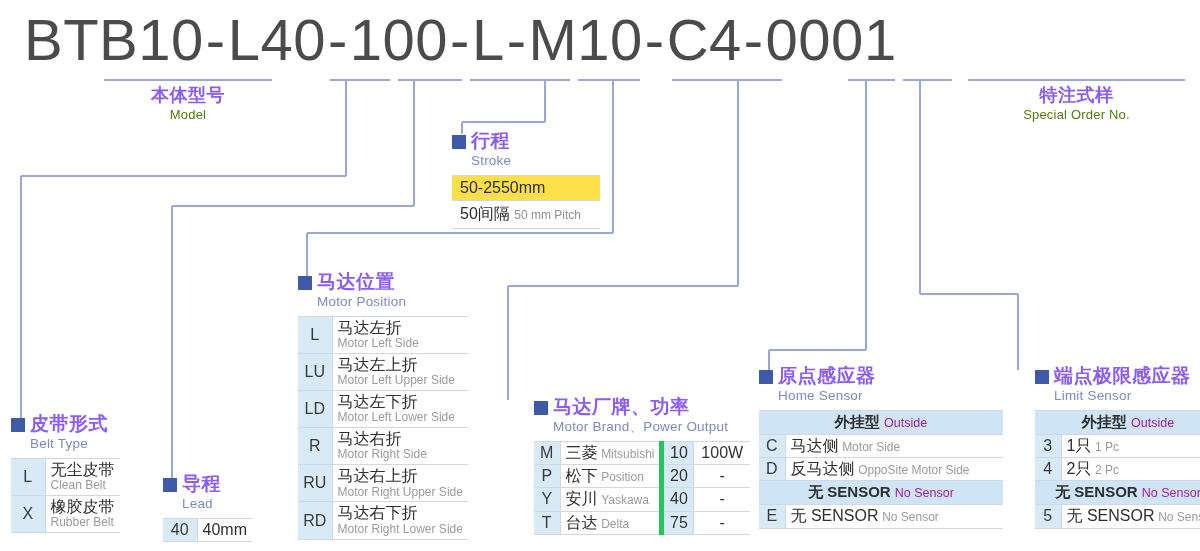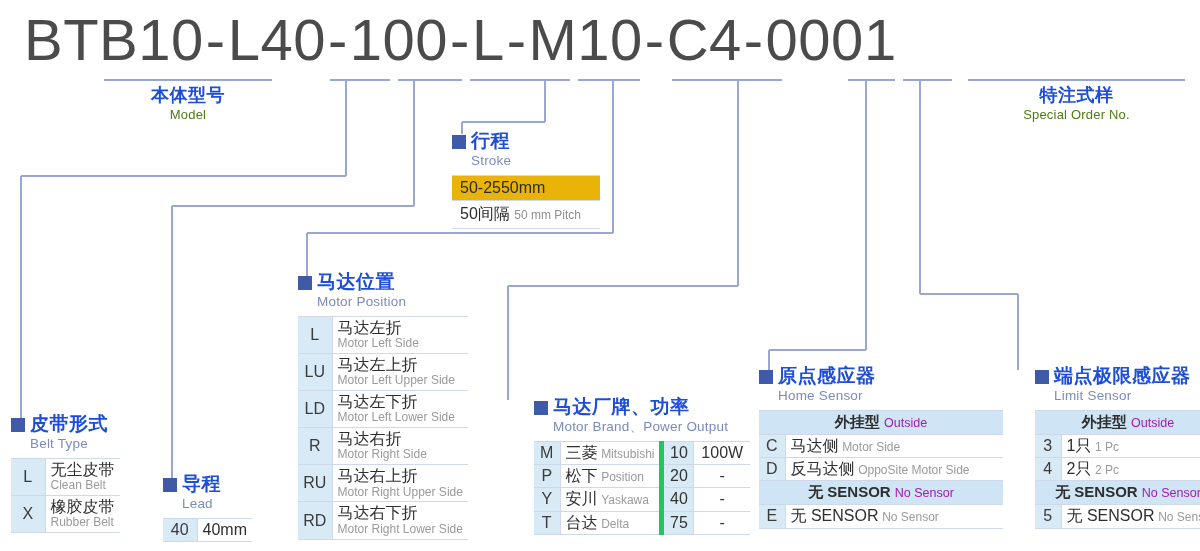--- a/index.html
+++ b/index.html
@@ -26,21 +26,21 @@
   svg.leaders { position: absolute; left: 0; top: 0; width: 1200px; height: 551px; pointer-events: none; }
 
   
   .group { position: absolute; }
   .ghead { display: flex; align-items: flex-start; gap: 5px; }
   .gsquare {
     width: 14px; height: 14px; background: #3f5aa6; margin-top: 4px; flex: none;
   }
   .gtitles { line-height: 1; }
   .gcn {
-    font-size: 19px; font-weight: 700; color: #1d4ed8;
+    font-size: 19px; font-weight: 700; color: #8b5cf6;
     letter-spacing: 0.5px; white-space: nowrap;
   }
   .gen {
     font-size: 13.5px; color: #7b8bbd; margin-top: 4px;
     white-space: nowrap; letter-spacing: .2px;
   }
   
   .plain-title { text-align: center; }
   .plain-title .gcn { font-size: 18px; }
   .plain-title .gen { font-size: 13px; color: #4d7c0f; }
@@ -82,21 +82,21 @@
     width: 32px; border-left: 5px solid #22c55e; border-right: 1px solid #cfd8e8;
   }
   td.pw { background: #fff; text-align: center; font-size: 16px; width: 56px; }
 
   
   table.stroke { border-collapse: collapse; margin-top: 7px; }
   table.stroke td {
     border-top: 1px solid #cfd8e8; border-bottom: 1px solid #cfd8e8;
     padding: 3px 8px; white-space: nowrap;
   }
-  td.stroke-range { background: #eab308; font-size: 16px; color: #2b2b2b; width: 148px; }
+  td.stroke-range { background: #fde047; font-size: 16px; color: #2b2b2b; width: 148px; }
   td.stroke-pitch { background: #ffffff; font-size: 16px; color: #2b2b2b; }
   td.stroke-pitch .en { font-size: 12px; color: #8f8f8f; }
 </style>
 </head>
 <body>
 
 <div id="root">
 
   <div class="code-line">
     <span class="seg">BTB10</span><span class="dash">-</span><span class="seg">L</span><span class="seg">40</span><span class="dash">-</span><span class="seg">100</span><span class="dash">-</span><span class="seg">L</span><span class="dash">-</span><span class="seg">M10</span><span class="dash">-</span><span class="seg">C</span><span class="seg">4</span><span class="dash">-</span><span class="seg">0001</span>

